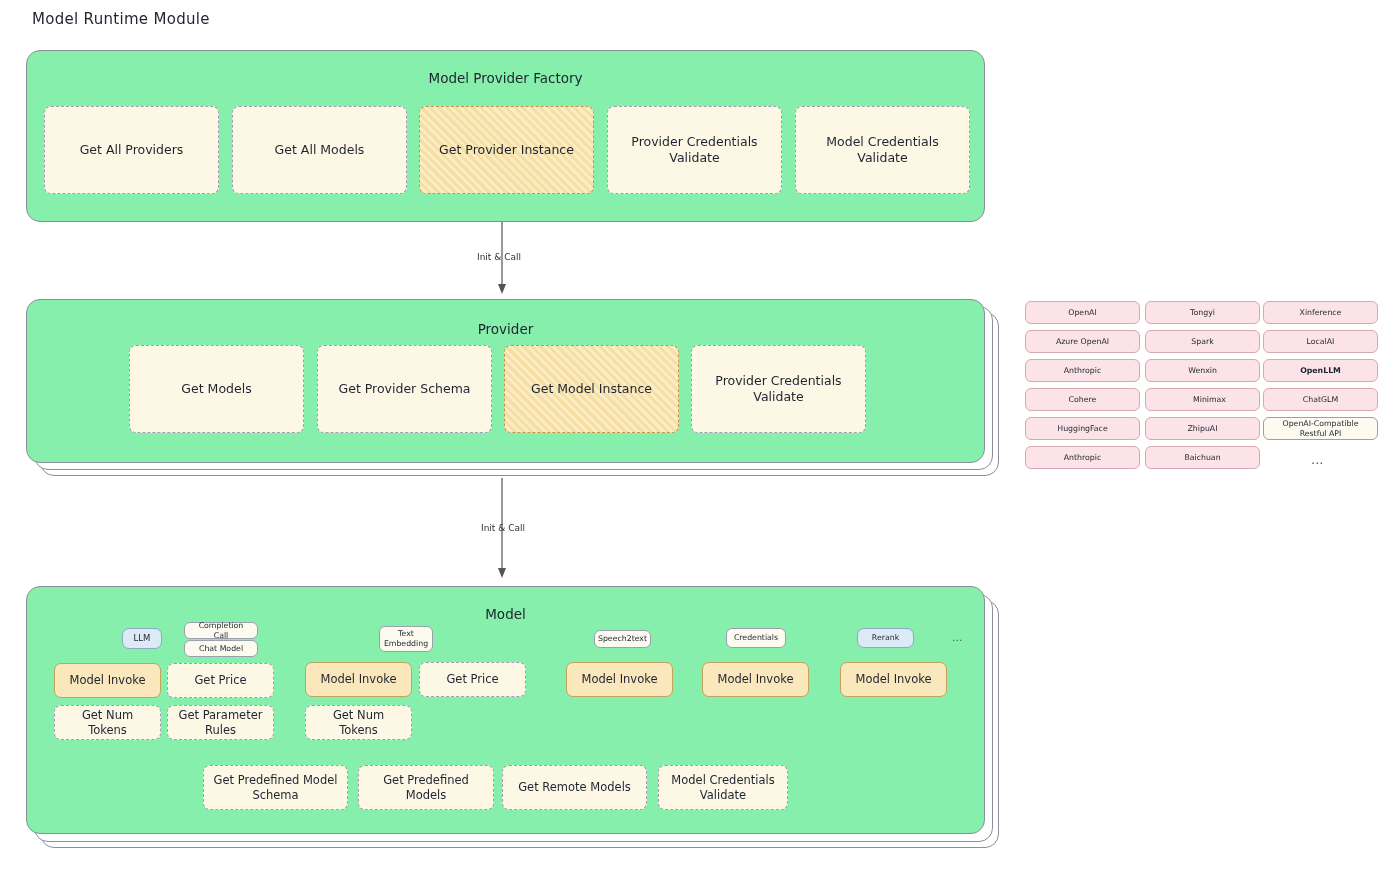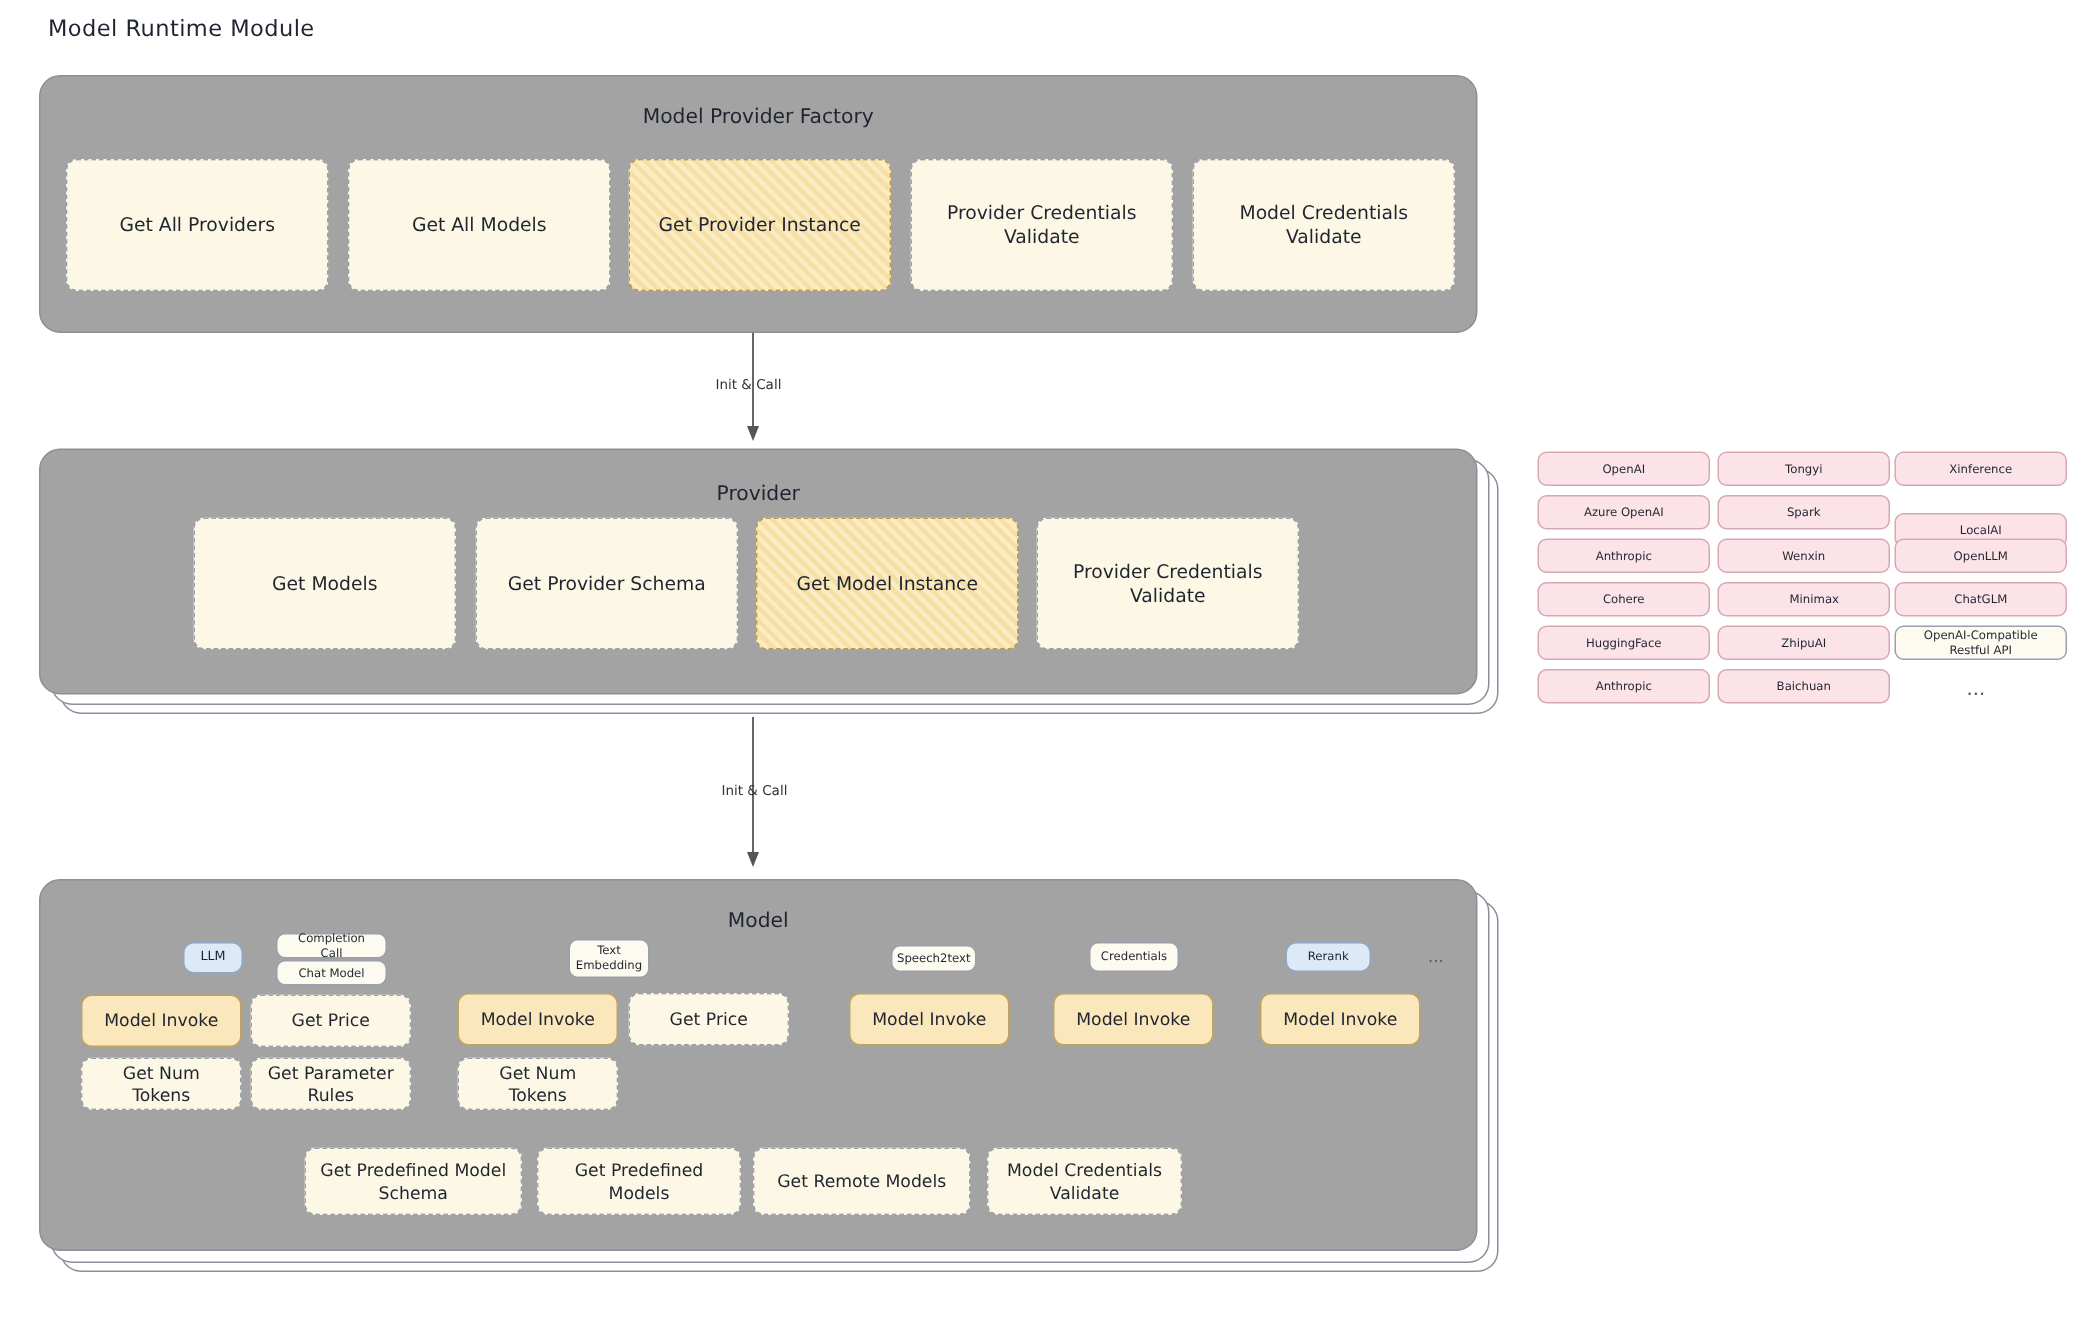--- a/index.html
+++ b/index.html
@@ -23,21 +23,21 @@
     font-size: 15px;
     letter-spacing: 0.3px;
     color: #1f2430;
   }
 
   
   .panel {
     position: absolute;
     border: 1.4px solid #8b8f99;
     border-radius: 14px;
-    background: #a3a3a3;
+    background: #86efac;
     box-sizing: border-box;
   }
   .panel-title {
     position: absolute;
     left: 0;
     right: 0;
     text-align: center;
     font-size: 13.5px;
     color: #1f2430;
   }
@@ -203,24 +203,24 @@
 <div class="node pink f8" style="left:1145px; top:417px; width:115px; height:23px;">
   <span>ZhipuAI</span>
 </div>
 <div class="node pink f8" style="left:1145px; top:446px; width:115px; height:23px;">
   <span>Baichuan</span>
 </div>
 
 <div class="node pink f8" style="left:1263px; top:301px; width:115px; height:23px;">
   <span>Xinference</span>
 </div>
-<div class="node pink f8" style="left:1263px; top:330px; width:115px; height:23px;margin-top:12px;">
+<div class="node pink f8" style="left:1263px; top:330px; width:115px; height:23px;">
   <span>LocalAI</span>
 </div>
-<div class="node pink f8" style="left:1263px; top:359px; width:115px; height:23px;">
+<div class="node pink f8" style="left:1263px; top:359px; width:115px; height:23px;font-weight:bold;">
   <span>OpenLLM</span>
 </div>
 <div class="node pink f8" style="left:1263px; top:388px; width:115px; height:23px;">
   <span>ChatGLM</span>
 </div>
 <div class="node plain f8" style="left:1263px; top:417px; width:115px; height:23px;">
   <span>OpenAI-Compatible Restful API</span>
 </div>
 <div class="ellipsis" style="left:1311px; top:452px;">...</div>
 

